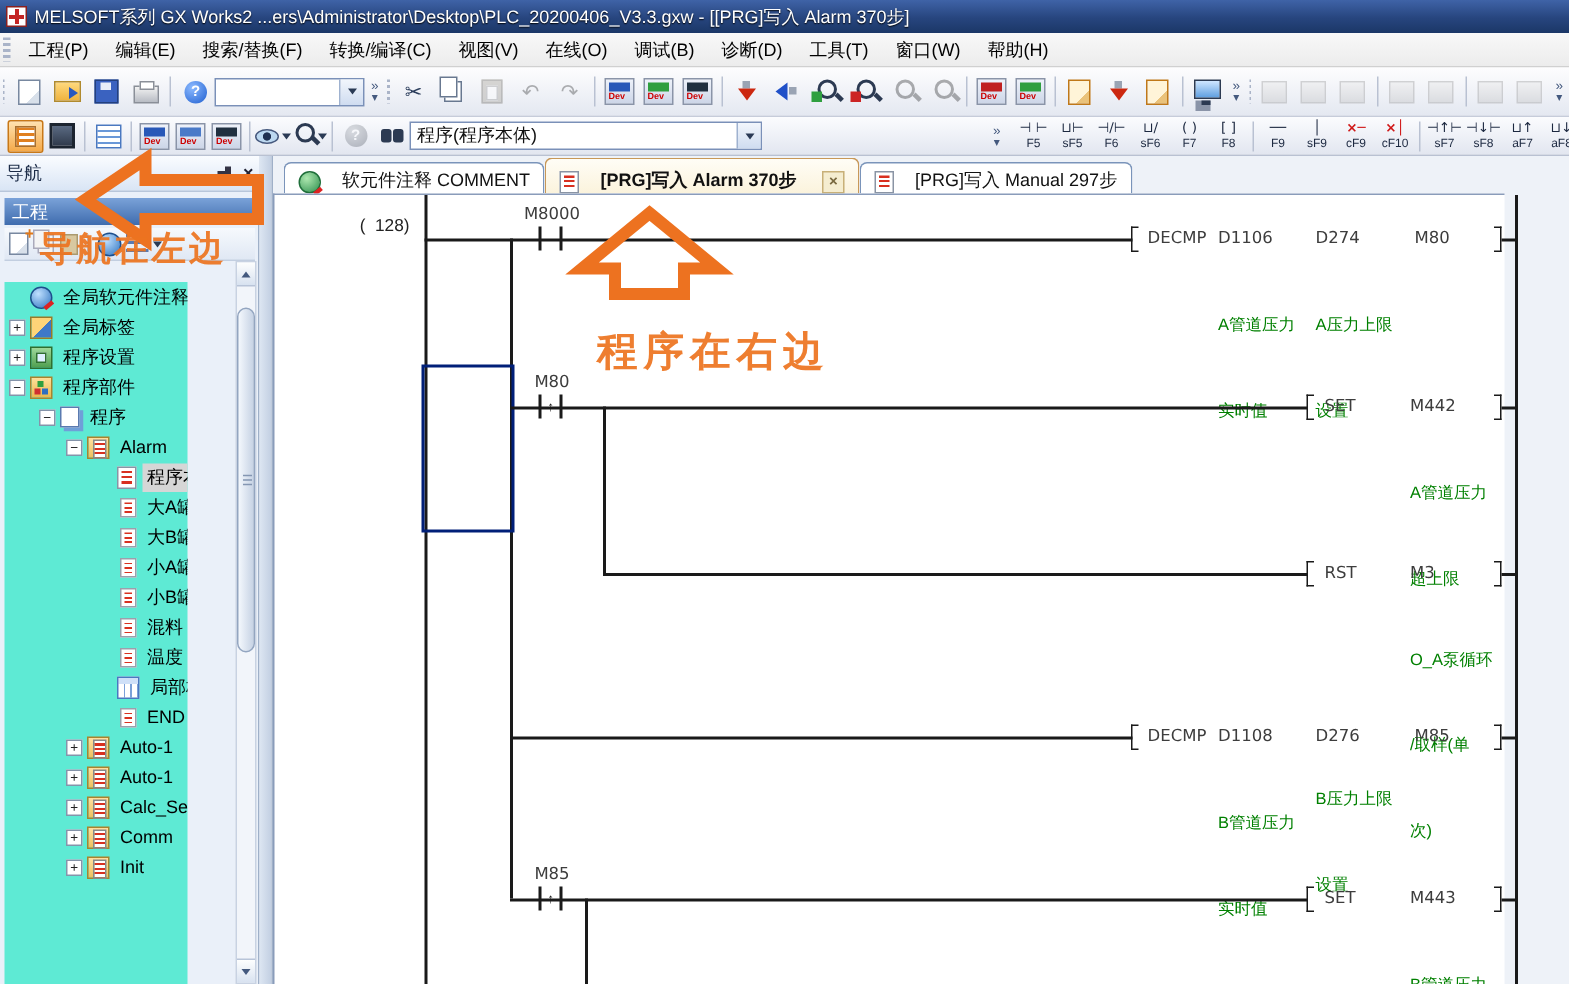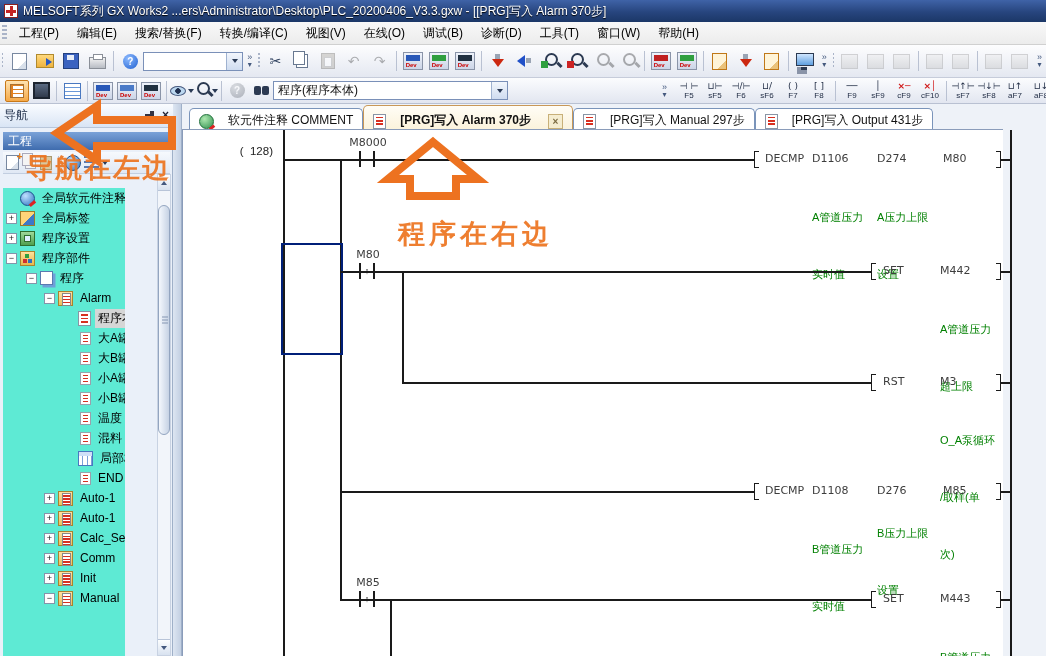--- a/index.html
+++ b/index.html
@@ -489,26 +489,26 @@
         <span class="lbl">小A罐</span>
       </div>
     <div class="trow d3">
         <span class="exp none"></span>
         <span class="tic tlads"></span>
         <span class="lbl">小B罐</span>
       </div>
     <div class="trow d3">
         <span class="exp none"></span>
         <span class="tic tlads"></span>
+        <span class="lbl">混料</span>
+      </div>
+    <div class="trow d3">
+        <span class="exp none"></span>
+        <span class="tic tlads"></span>
         <span class="lbl">温度</span>
-      </div>
-    <div class="trow d3">
-        <span class="exp none"></span>
-        <span class="tic tlads"></span>
-        <span class="lbl">混料</span>
       </div>
     <div class="trow d3">
         <span class="exp none"></span>
         <span class="tic tltab"></span>
         <span class="lbl">局部标签</span>
       </div>
     <div class="trow d3">
         <span class="exp none"></span>
         <span class="tic tlads"></span>
         <span class="lbl">END</span>
@@ -530,25 +530,20 @@
       </div>
     <div class="trow d2">
         <span class="exp plus"></span>
         <span class="tic tpfold"></span>
         <span class="lbl">Comm</span>
       </div>
     <div class="trow d2">
         <span class="exp plus"></span>
         <span class="tic tpfold"></span>
         <span class="lbl">Init</span>
-      </div>
-    <div class="trow d2">
-        <span class="exp minus"></span>
-        <span class="tic tpfold"></span>
-        <span class="lbl">Manual</span>
       </div>
   </div>
   <div id="tscroll" class="abs">
     <span class="sarrow" style="top:0">
         <span class="tri-u"></span>
       </span>
     <span id="sthumb"></span>
     <span class="sarrow dn">
         <span class="tri-d"></span>
       </span>
@@ -564,24 +559,20 @@
       <span>软元件注释 COMMENT</span>
     </span>
     <span class="tab active">
       <span class="ticon-lad"></span>
       <span>[PRG]写入 Alarm 370步</span>
       <span class="tclose">×</span>
     </span>
     <span class="tab">
       <span class="ticon-lad"></span>
       <span>[PRG]写入 Manual 297步</span>
-    </span>
-    <span class="tab">
-      <span class="ticon-lad"></span>
-      <span>[PRG]写入 Output 431步</span>
     </span>
   </div>
 
   <div id="editor" class="abs">
 
     <span class="vl" style="left:100px;top:0;height:527px"></span>
     <span class="vl" style="left:827px;top:0;height:527px"></span>
     <span class="vl" style="left:157px;top:29px;height:440px"></span>
 
     <span class="steptx" style="left:30px;top:15px;width:60px">(  128)</span>
@@ -667,18 +658,18 @@
     <span class="cmt" style="left:757px;top:480px">
       <div>B管道压力</div>
       
     </span>
   </div>
 </div>
 
 <svg class="anno" style="left:55px;top:103px" width="121" height="62" viewBox="0 0 121 62">
   <polygon points="2,30 42,3 42,17 117,17 117,43 42,43 42,57" fill="none" stroke="#ED7220" stroke-width="8" stroke-linejoin="miter"></polygon>
 </svg>
-<div class="anno-txt" style="left:26px;top:150px;font-size:27px">导航在左边</div>
+<div class="anno-txt" style="left:26px;top:150px;font-size:23px">导航在左边</div>
 
 <svg class="anno" style="left:385px;top:139px" width="96" height="61" viewBox="0 0 96 61">
   <polygon points="48,3 93,40 71,40 71,57 25,57 25,40 3,40" fill="none" stroke="#ED7220" stroke-width="8" stroke-linejoin="miter"></polygon>
 </svg>
 <div class="anno-txt" style="left:398px;top:216px;font-size:27px;letter-spacing:4px">程序在右边</div>
 
 </body></html>

